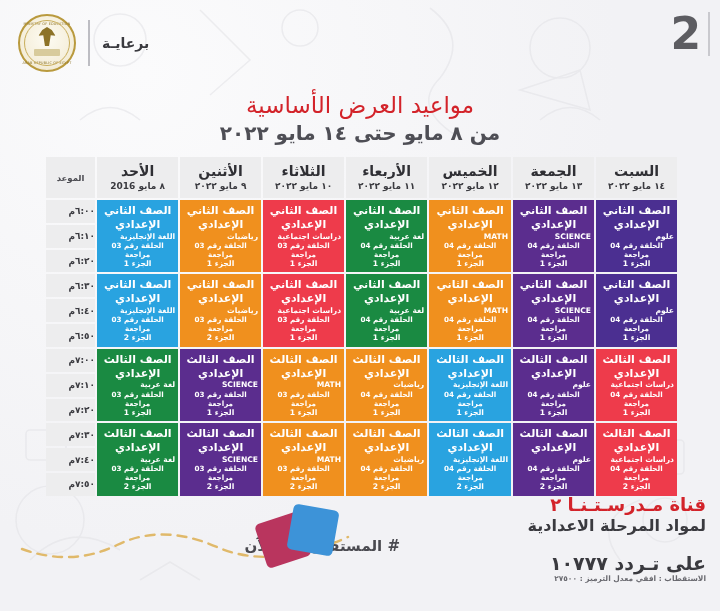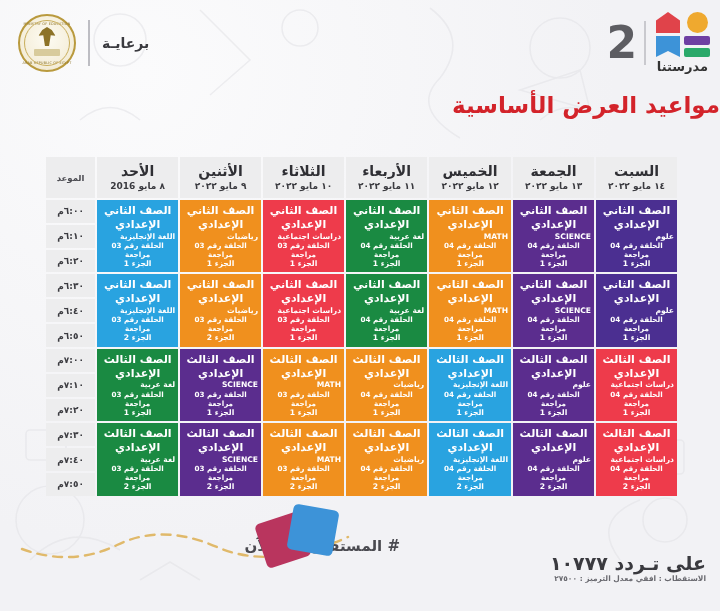--- a/index.html
+++ b/index.html
@@ -89,41 +89,41 @@
   }
   .seal-txt-top { top: 6px; }
   .seal-txt-bot { bottom: 5px; }
   .seal-bar { position: absolute; left: 14px; right: 14px; top: 33px; height: 7px;
               background: #d8cb9c; border-radius: 1px; }
   .hdr-sep { width: 2px; height: 46px; background: #bdbdc3; }
   .hdr-under { font-size: 14px; font-weight: bold; color: #3a3a3f; letter-spacing: .5px; }
 
   
   .titles { position: absolute; top: 92px; left: 0; right: 0; text-align: center; }
-  .title-main { font-size: 23px; font-weight: bold; color: #d3232a; letter-spacing: -.2px; text-align: right; }
+  .title-main { font-size: 23px; font-weight: normal; color: #d3232a; letter-spacing: -.2px; }
   .title-sub  { font-size: 20px; font-weight: bold; color: #4e4e55; margin-top: 3px; }
 
   
   .sched { position: absolute; top: 155px; left: 44px; width: 635px; }
   table { border-collapse: separate; border-spacing: 2px; width: 100%; }
   th.dayhead {
     background: #ededee; color: #2f2f34;
     padding: 6px 2px 7px; vertical-align: middle;
     width: 85px;
   }
   th.dayhead .dname { font-size: 14px; font-weight: bold; display: block; }
   th.dayhead .ddate { font-size: 9px; font-weight: bold; display: block; margin-top: 2px; color: #3b3b40; }
   th.timehead {
     background: #ededee; color: #4a4a50; font-size: 8.5px;
     font-weight: bold; width: 52px; vertical-align: middle;
   }
   td.slot {
     width: 52px; height: 21.5px;
     background: #ededee; color: #3b3b40;
-    font-size: 9px; font-weight: bold; text-align: center;
+    font-size: 9px; font-weight: bold; text-align: right;
     vertical-align: middle; letter-spacing: .2px;
   }
   td.prog {
     color: #fff; text-align: center; vertical-align: middle;
     padding: 4px 3px; line-height: 1.25;
   }
   td.prog .l1 { font-size: 11px; font-weight: bold; display: block; }
   td.prog .l2 { font-size: 7.6px; font-weight: bold; display: block; text-align: right; }
   td.prog .l3 { font-size: 7.2px; font-weight: bold; display: block; }
   td.prog .l4 { font-size: 7.6px; font-weight: bold; display: block; }
@@ -184,37 +184,28 @@
         <div class="seal-txt-top">MINISTRY OF EDUCATION</div>
         <div class="seal-eagle"></div>
         <div class="seal-bar"></div>
         <div class="seal-txt-bot">ARAB REPUBLIC OF EGYPT</div>
       </div>
       <div class="hdr-sep"></div>
       <div class="hdr-under">برعايـة</div>
     </div>
 
     <div class="hdr-right">
-      <div class="madrasatna-logo">
-        <div class="logo-grid">
-          <div class="lg-circle"></div>
-          <div class="lg-house"></div>
-          <div class="lg-bar1"></div>
-          <div class="lg-flag"></div>
-          <div class="lg-bar2"></div>
-        </div>
-        <div class="logo-word">مدرستنا</div>
-      </div>
       <div class="hdr-divider"></div>
       <div class="chan-num">2</div>
     </div>
   </div>
 
   <div class="titles">
     <div class="title-main">مواعيد العرض الأساسية</div>
+    <div class="title-sub">من ٨ مايو حتى ١٤ مايو ٢٠٢٢</div>
   </div>
 
   <div class="sched">
     <table>
       <thead>
         <tr id="day-header-row">
             <th class="dayhead">
               <span class="dname">السبت</span>
               <span class="ddate">١٤ مايو ٢٠٢٢</span>
             </th>
@@ -461,17 +452,19 @@
     <svg class="squiggle" viewBox="0 0 330 40">
       <path d="M2 26 q50 18 95 -4 q45 -22 100 2 q55 24 131 -10" fill="none" stroke="#e0b96a" stroke-width="2.4" stroke-linecap="round" stroke-dasharray="9 7"></path>
     </svg>
 
     <div class="cubes">
       <div class="cube-red"></div>
       <div class="cube-blue"></div>
     </div>
 
     <div class="ftr-text">
+      <div class="ftr-l1">قناة مـدرسـتـنـا ٢</div>
+      <div class="ftr-l2">لمواد المرحلة الاعدادية</div>
       <div class="ftr-l3">على تـردد ١٠٧٧٧</div>
       <div class="ftr-l4">الاستقطاب : افقي    معدل الترميز : ٢٧٥٠٠</div>
     </div>
   </div>
 </div>
 
 </body></html>

